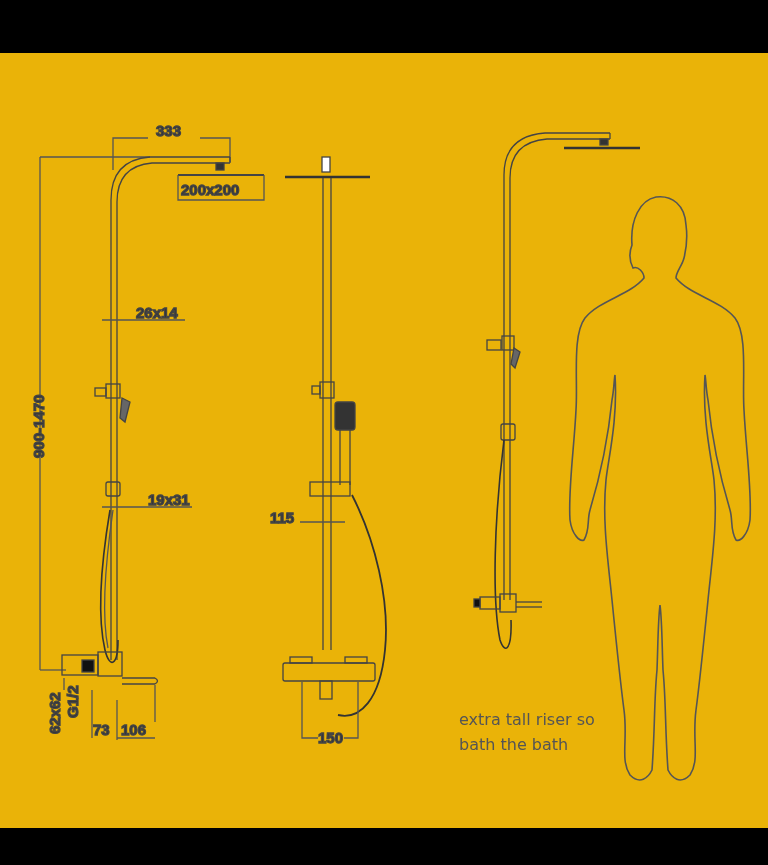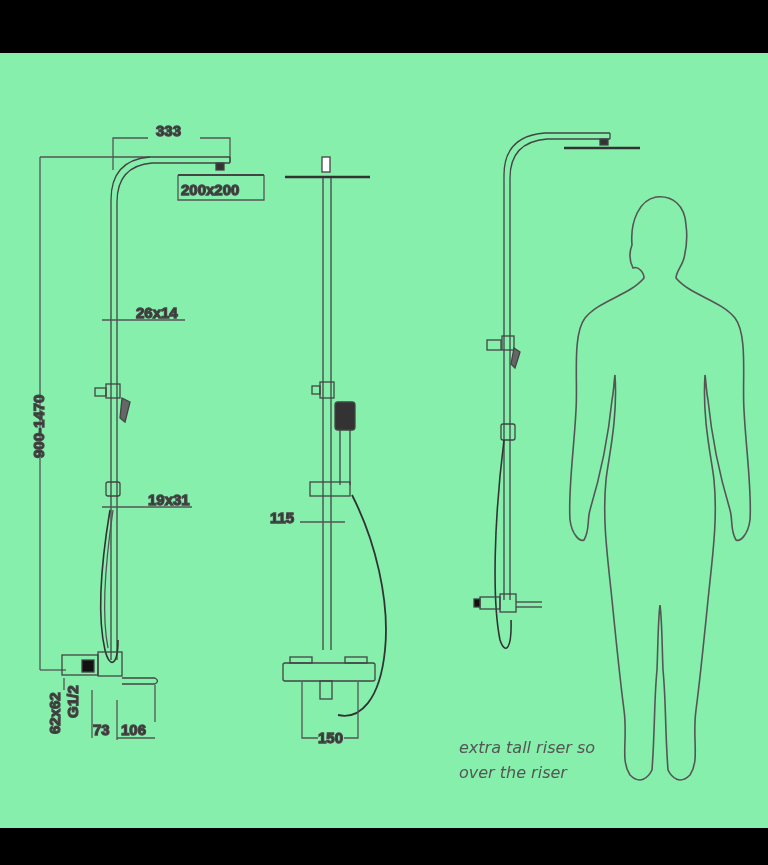--- a/index.html
+++ b/index.html
@@ -1,20 +1,20 @@
 <!DOCTYPE html>
 <html><head>
 <meta charset="utf-8">
 <style>
   html,body{margin:0;padding:0;}
   body{width:768px;height:865px;background:#000;position:relative;overflow:hidden;font-family:"Liberation Sans",sans-serif;}
-  .canvas{position:absolute;left:0;top:53px;width:768px;height:775px;background:#86efac;}
+  .canvas{position:absolute;left:0;top:53px;width:768px;height:775px;background:#eab308;}
   svg{position:absolute;left:0;top:0;}
   .dim{font-family:"Liberation Sans",sans-serif;font-weight:bold;fill:#333;font-size:15px;}
-  .note{position:absolute;left:459px;top:682px;width:170px;font-family:"DejaVu Sans",sans-serif;font-size:16px;line-height:25px;color:#555;font-style:italic;}
+  .note{position:absolute;left:459px;top:654px;width:170px;font-family:"DejaVu Sans",sans-serif;font-size:16px;line-height:25px;color:#555;}
   .note span{display:block;white-space:nowrap;}
 </style>
 </head>
 <body>
 
 <div class="canvas">
 <svg width="768" height="775" viewBox="0 53 768 775" fill="none" stroke="#444" stroke-width="1.3">
 
   <g>
 
@@ -130,15 +130,15 @@
        C702,420 712,460 714,480 C718,520 712,560 708,600 C704,640 700,680 696,710 C692,740 700,760 690,775 C680,785 672,778 668,770
        C665,730 666,700 663,670 C662,645 662,620 660,605
        C658,620 658,645 657,670 C654,700 655,730 652,770 C648,778 640,785 630,775 C620,760 628,740 624,710
        C620,680 616,640 612,600 C608,560 602,520 606,480 C608,460 618,420 615,375 C614,380 614,390 612,400
        C608,440 602,470 590,510 C587,520 590,530 584,540 C580,542 572,535 570,520 C568,490 574,450 576,410
        C578,380 572,335 585,318 C600,300 630,295 644,278 C644,272 638,266 633,268 Z"></path>
 </svg>
 
 <div class="note">
   <span>extra tall riser so</span>
-  <span>over the riser</span>
+  <span>bath the bath</span>
 </div>
 </div>
 
 </body></html>

